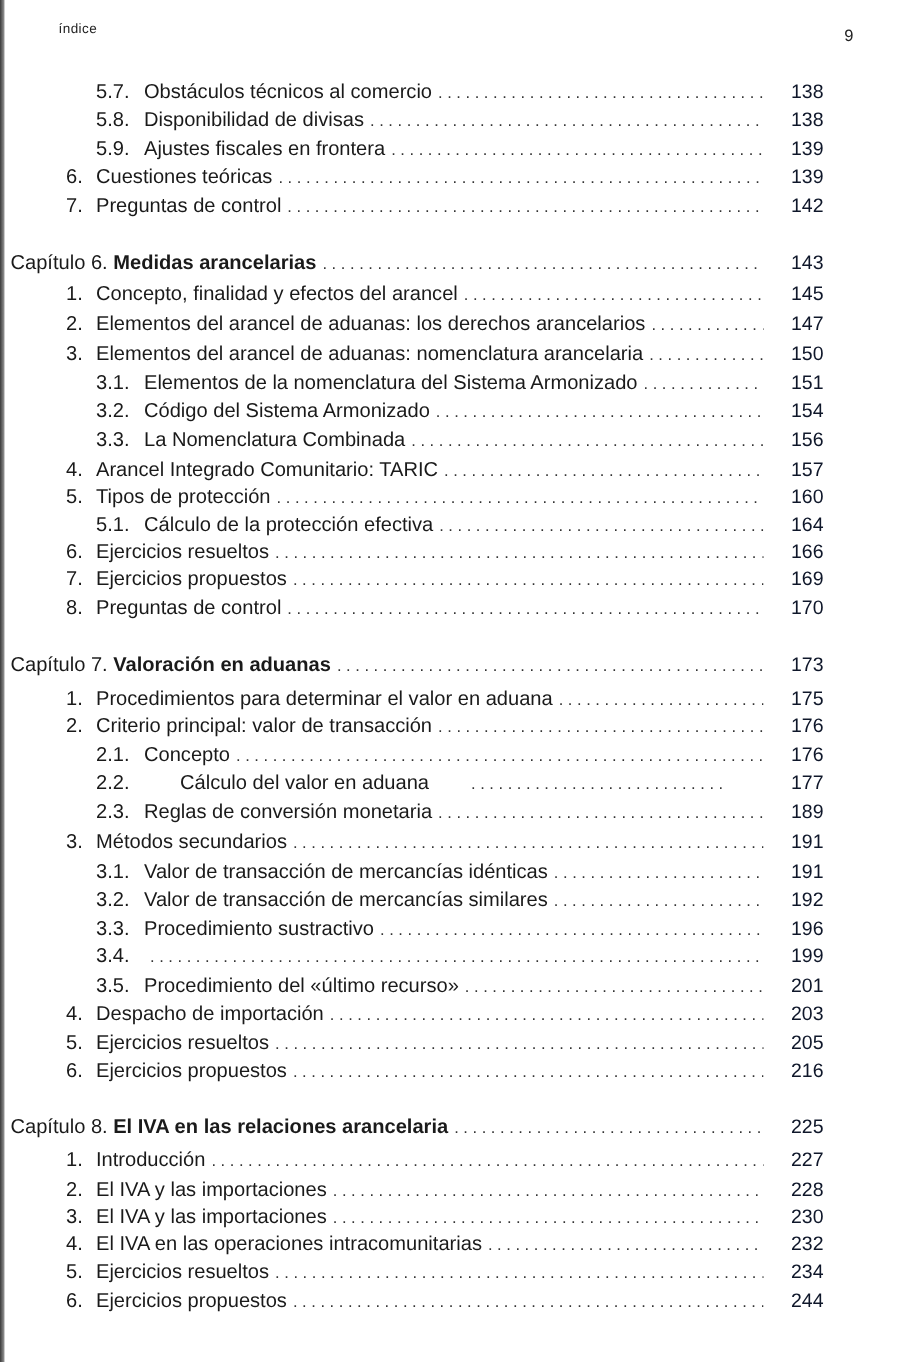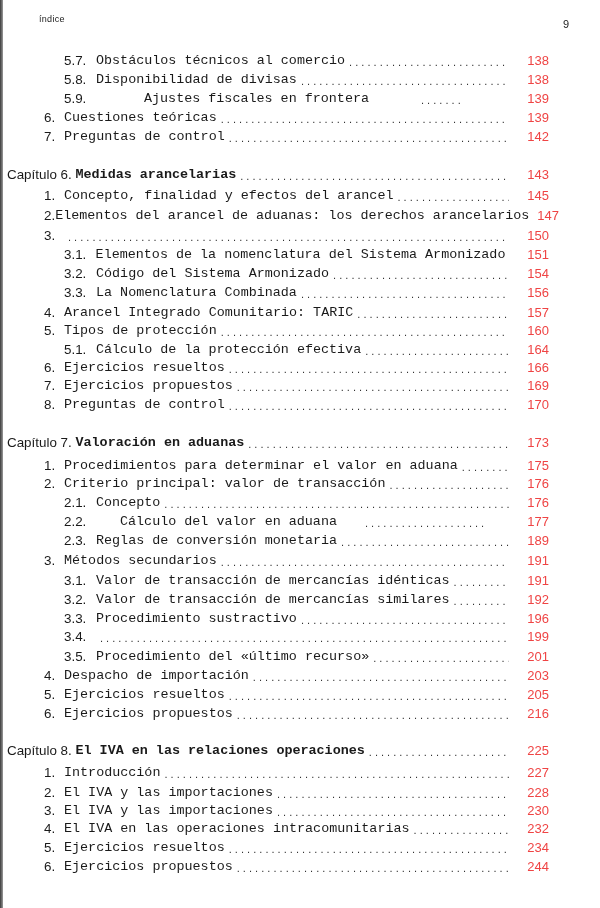--- a/index.html
+++ b/index.html
@@ -23,33 +23,33 @@
       font-size: 11px; color: #222;
     }
     .toc { position: absolute; left: 0; top: 0; width: 600px; }
     .row {
       position: absolute; left: 0; width: 579px; height: 19px;
       display: flex; align-items: flex-end;
       font-size: 13.4px; line-height: 16px;
       font-stretch: condensed;
     }
     .row .num { display: inline-block; text-align: left; white-space: nowrap; }
-    .row .label { white-space: nowrap; font-family: Liberation Mono, monospace; }
+    .row .label { white-space: nowrap; }
     .row .dots {
       flex: 1; overflow: hidden; white-space: nowrap;
       margin: 0 4px 0 4px; letter-spacing: 3.3px; color: #333;
       font-size: 11px; line-height: 14px;
     }
     .row .dots::before {
       content: ". . . . . . . . . . . . . . . . . . . . . . . . . . . . . . . . . . . . . . . . . . . . . . . . . . . . . . . . . . . . . . . . . . . . . . . . . . . . . . . . . . . . . . . .";
       letter-spacing: 0px;
     }
     .row .pg {
       width: 36px; text-align: right; padding-right: 30px;
-      font-size: 13px; color: #ef4444;
+      font-size: 13px; color: #0f172a;
     }
     .lvl0 .num { padding-left: 7px; }
     .lvl0 .label { font-weight: normal; }
     .lvl0 .label b { font-weight: bold; }
     .lvl1 .num { padding-left: 44px; width: 20px; }
     .lvl2 .num { padding-left: 64px; width: 32px; }
     .num, .label { transform-origin: left bottom; }
   </style>
 </head>
 <body>
@@ -65,21 +65,21 @@
       <span class="label">Obstáculos técnicos al comercio</span>
       <span class="dots"></span>
       <span class="pg">138</span>
     </div>
     <div class="row lvl2" style="top: 69px;">
       <span class="num">5.8.</span>
       <span class="label">Disponibilidad de divisas</span>
       <span class="dots"></span>
       <span class="pg">138</span>
     </div>
-    <div class="row lvl2" style="top: 88px; gap: 48px;">
+    <div class="row lvl2" style="top: 88px;">
       <span class="num">5.9.</span>
       <span class="label">Ajustes fiscales en frontera</span>
       <span class="dots"></span>
       <span class="pg">139</span>
     </div>
     <div class="row lvl1" style="top: 107px;">
       <span class="num">6.</span>
       <span class="label">Cuestiones teóricas</span>
       <span class="dots"></span>
       <span class="pg">139</span>
@@ -103,20 +103,21 @@
       <span class="pg">145</span>
     </div>
     <div class="row lvl1" style="top: 205px;">
       <span class="num">2.</span>
       <span class="label">Elementos del arancel de aduanas: los derechos arancelarios</span>
       <span class="dots"></span>
       <span class="pg">147</span>
     </div>
     <div class="row lvl1" style="top: 225px;">
       <span class="num">3.</span>
+      <span class="label">Elementos del arancel de aduanas: nomenclatura arancelaria</span>
       <span class="dots"></span>
       <span class="pg">150</span>
     </div>
     <div class="row lvl2" style="top: 244px;">
       <span class="num">3.1.</span>
       <span class="label">Elementos de la nomenclatura del Sistema Armonizado</span>
       <span class="dots"></span>
       <span class="pg">151</span>
     </div>
     <div class="row lvl2" style="top: 263px;">
@@ -251,21 +252,21 @@
       <span class="pg">205</span>
     </div>
     <div class="row lvl1" style="top: 703px;">
       <span class="num">6.</span>
       <span class="label">Ejercicios propuestos</span>
       <span class="dots"></span>
       <span class="pg">216</span>
     </div>
     <div class="row lvl0" style="top: 740px;">
       <span class="num">Capítulo 8.&nbsp;</span>
-      <span class="label"><b>El IVA en las relaciones operaciones</b></span>
+      <span class="label"><b>El IVA en las relaciones arancelaria</b></span>
       <span class="dots"></span>
       <span class="pg">225</span>
     </div>
     <div class="row lvl1" style="top: 762px;">
       <span class="num">1.</span>
       <span class="label">Introducción</span>
       <span class="dots"></span>
       <span class="pg">227</span>
     </div>
     <div class="row lvl1" style="top: 782px;">

